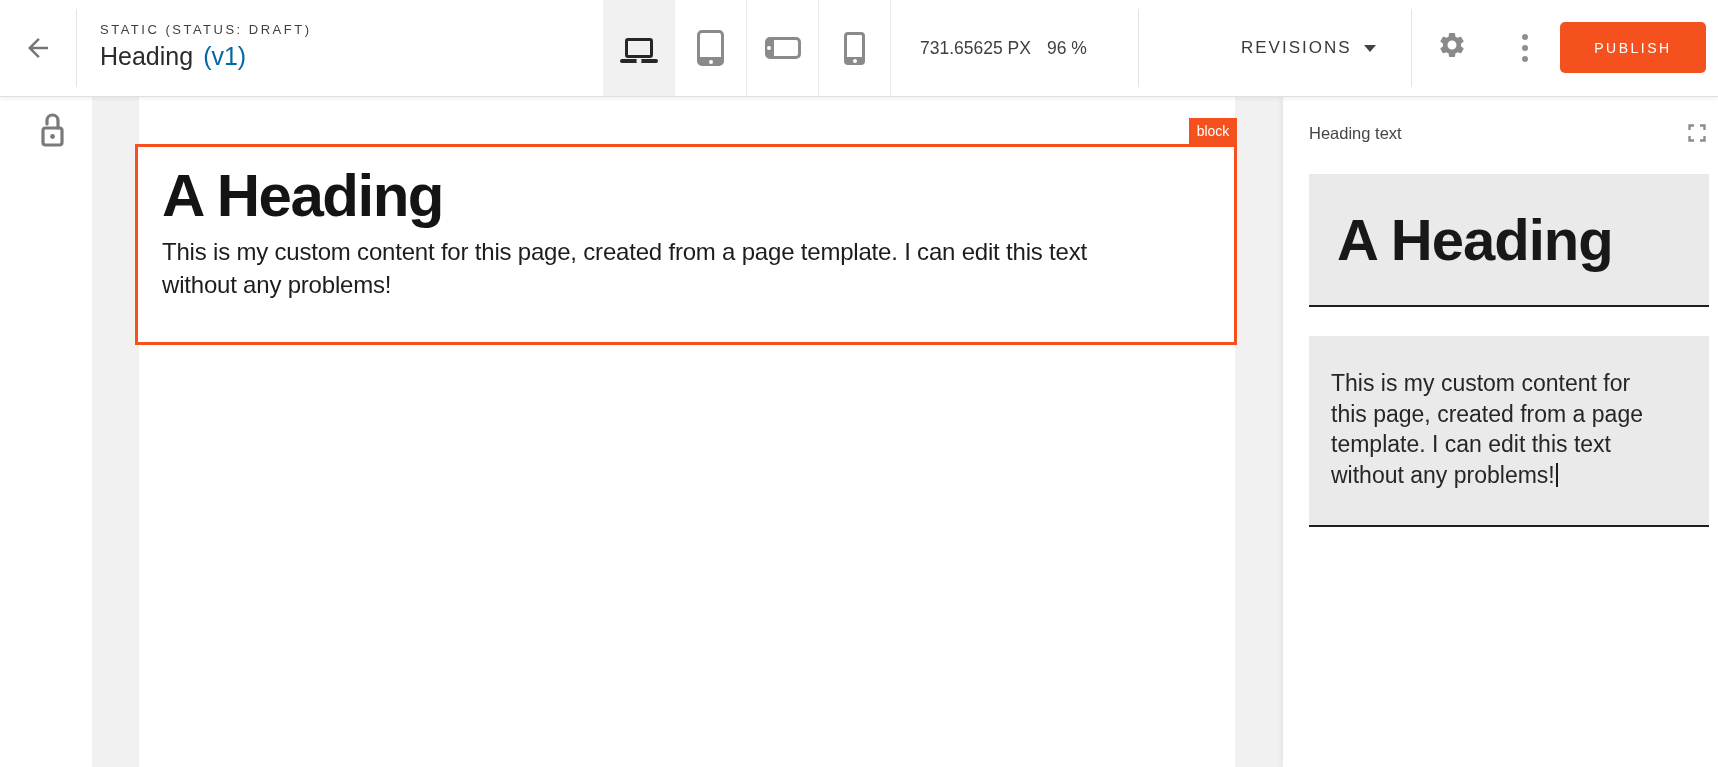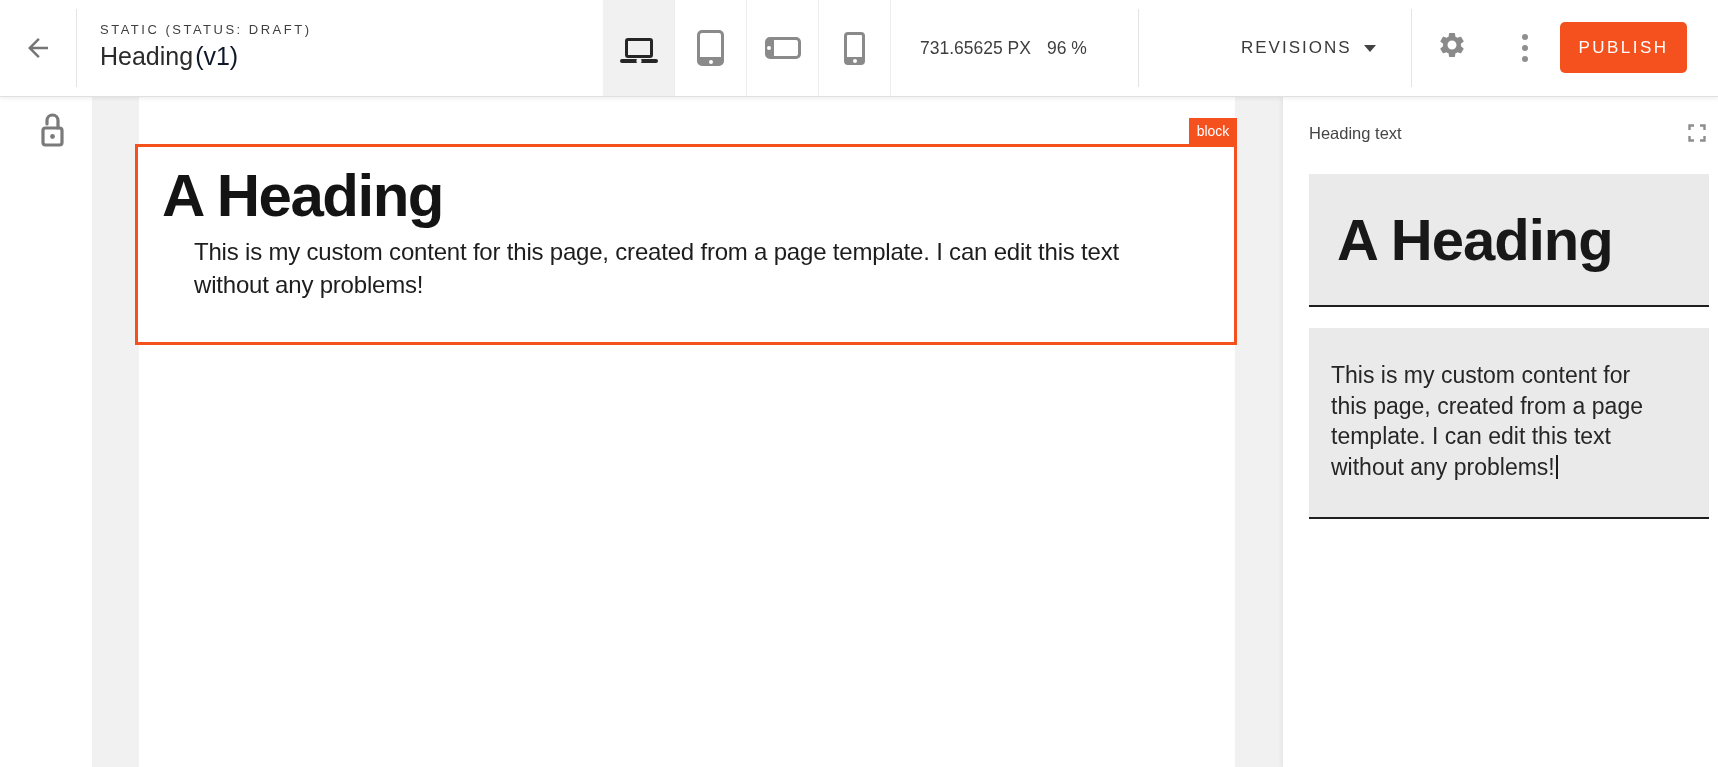--- a/index.html
+++ b/index.html
@@ -17,21 +17,21 @@
   .header{position:absolute;left:0;top:0;width:1718px;height:97px;background:#fff;
     border-bottom:1px solid #E0E0E0;box-shadow:0 2px 4px rgba(0,0,0,.06);z-index:20;}
   .back-btn{position:absolute;left:16px;top:28px;width:44px;height:40px;display:flex;align-items:center;justify-content:center;cursor:pointer;}
   .hdiv{position:absolute;top:9px;bottom:9px;width:1px;background:#E4E4E4;}
   .hdiv.d1{left:76px;}
   .hdiv.d2{left:1138px;}
   .hdiv.d3{left:1411px;}
   .title-wrap{position:absolute;left:100px;top:22px;}
   .status-label{font-size:13px;letter-spacing:2.5px;color:#3F3F3F;}
   .title-line{margin-top:5px;font-size:25px;color:#2B2B2B;}
-  .title-line .version{color:#0f172a;margin-left:2px;}
+  .title-line .version{color:#0369a1;margin-left:10px;}
 
   
   .device-bar{position:absolute;left:603px;top:0;height:96px;display:flex;}
   .device-btn{width:72px;height:96px;display:flex;align-items:center;justify-content:center;border-right:1px solid #ECECEC;cursor:pointer;background:#fff;}
   .device-btn.active{background:#F1F1F1;}
   .ico-laptop{width:28px;height:20px;border:3px solid #262626;border-radius:3px;position:relative;}
   .ico-laptop::after{content:'';position:absolute;left:-8px;right:-8px;bottom:-8px;height:4px;background:#262626;border-radius:2px;}
   .ico-laptop::before{content:'';position:absolute;left:50%;bottom:-8px;transform:translateX(-50%);width:5px;height:4px;background:#F1F1F1;z-index:1;border-radius:1px;}
   .ico-tablet{width:27px;height:36px;border:3px solid var(--icon-gray);border-bottom-width:9px;border-radius:5px;position:relative;}
   .ico-tablet::after{content:'';position:absolute;left:50%;bottom:-7px;transform:translateX(-50%);width:4px;height:4px;background:#fff;border-radius:50%;}
@@ -40,46 +40,46 @@
   .ico-phone{width:21px;height:33px;border:3px solid var(--icon-gray);border-bottom-width:8px;border-radius:4px;position:relative;}
   .ico-phone::after{content:'';position:absolute;left:50%;bottom:-6px;transform:translateX(-50%);width:4px;height:4px;background:#fff;border-radius:50%;}
 
   .zoom-readout{position:absolute;left:920px;top:0;height:96px;display:flex;align-items:center;gap:16px;font-size:17.5px;color:#3F3F3F;}
   .revisions-btn{position:absolute;left:1241px;top:0;height:96px;display:flex;align-items:center;gap:12px;cursor:pointer;}
   .revisions-btn .lbl{font-size:17px;letter-spacing:2px;color:#3A3A3A;}
   .caret-down{width:0;height:0;border-left:6px solid transparent;border-right:6px solid transparent;border-top:7px solid #424242;}
   .gear-btn{position:absolute;left:1437px;top:30px;width:30px;height:30px;cursor:pointer;}
   .kebab-btn{position:absolute;left:1513px;top:28px;width:24px;height:40px;display:flex;flex-direction:column;align-items:center;justify-content:center;gap:5px;cursor:pointer;}
   .kebab-btn i{width:6px;height:6px;border-radius:50%;background:#8F8F8F;}
-  .publish-btn{position:absolute;left:1560px;top:22px;width:127px;height:51px;background:var(--accent);border:none;border-radius:5px;
-    color:#fff;font-size:17px;letter-spacing:2.5px;font-family:inherit;cursor:pointer;display:flex;align-items:center;justify-content:center;}
+  .publish-btn{position:absolute;left:1560px;top:22px;width:146px;height:51px;background:var(--accent);border:none;border-radius:5px;
+    color:#fff;font-size:14px;letter-spacing:2.5px;font-family:inherit;cursor:pointer;display:flex;align-items:center;justify-content:center;}
 
   
   .workspace{position:absolute;left:12px;top:97px;width:1718px;height:670px;background:var(--canvas-bg);}
   .left-rail{position:absolute;left:0;top:0;width:80px;height:100%;background:#fff;}
   .lock-btn{position:absolute;left:24px;top:12px;width:32px;height:44px;cursor:pointer;}
   .page-surface{position:absolute;left:127px;top:0;width:1096px;height:100%;background:#fff;}
 
   .content-block{position:absolute;left:123px;top:47px;width:1102px;height:201px;background:#fff;border:3px solid var(--accent);padding:18px 24px 0 24px;cursor:pointer;}
   .block-badge{position:absolute;left:1177px;top:21px;width:48px;height:26px;background:var(--accent);color:#fff;font-size:14px;display:flex;align-items:center;justify-content:center;}
   .block-heading{font-size:60px;font-weight:700;letter-spacing:-1.5px;color:#141414;line-height:62px;}
   .block-paragraph{margin-top:8px;font-size:24px;line-height:33px;color:#1D1D1D;letter-spacing:-0.2px;}
-  .block-paragraph div{white-space:nowrap;margin-left:32px;}
+  .block-paragraph div{white-space:nowrap;}
 
   
   .props-panel{position:absolute;left:1271px;top:0;width:447px;height:100%;background:#fff;box-shadow:-2px 0 4px rgba(0,0,0,.05);padding:0 21px 0 26px;}
   .field-label-row{display:flex;align-items:center;justify-content:space-between;height:24px;}
   .field-label-row.first{margin-top:24px;}
   .field-label-row.second{margin-top:40px;}
   .field-label{font-size:16.5px;color:#454545;}
   .expand-btn{width:24px;height:24px;cursor:pointer;display:flex;align-items:center;justify-content:center;}
   .field-box{background:var(--field-bg);border-bottom:2px solid #1F1F1F;cursor:text;}
   .heading-preview{margin-top:29px;height:133px;display:flex;align-items:center;padding-left:28px;
     font-size:58px;font-weight:700;letter-spacing:-1px;color:#181818;overflow:hidden;}
-  .paragraph-input{margin-top:21px;height:191px;padding:32px 30px 0 22px;font-size:23px;line-height:30.5px;color:#262626;}
+  .paragraph-input{margin-top:29px;height:191px;padding:32px 30px 0 22px;font-size:23px;line-height:30.5px;color:#262626;}
   .paragraph-input div{white-space:nowrap;}
   .text-caret{display:inline-block;width:2px;height:24px;background:#1B1B1B;vertical-align:-4px;margin-left:1px;}
 
   svg{display:block;}
 </style>
 </head>
 <body>
 
 <div class="header">
   <div class="back-btn">

